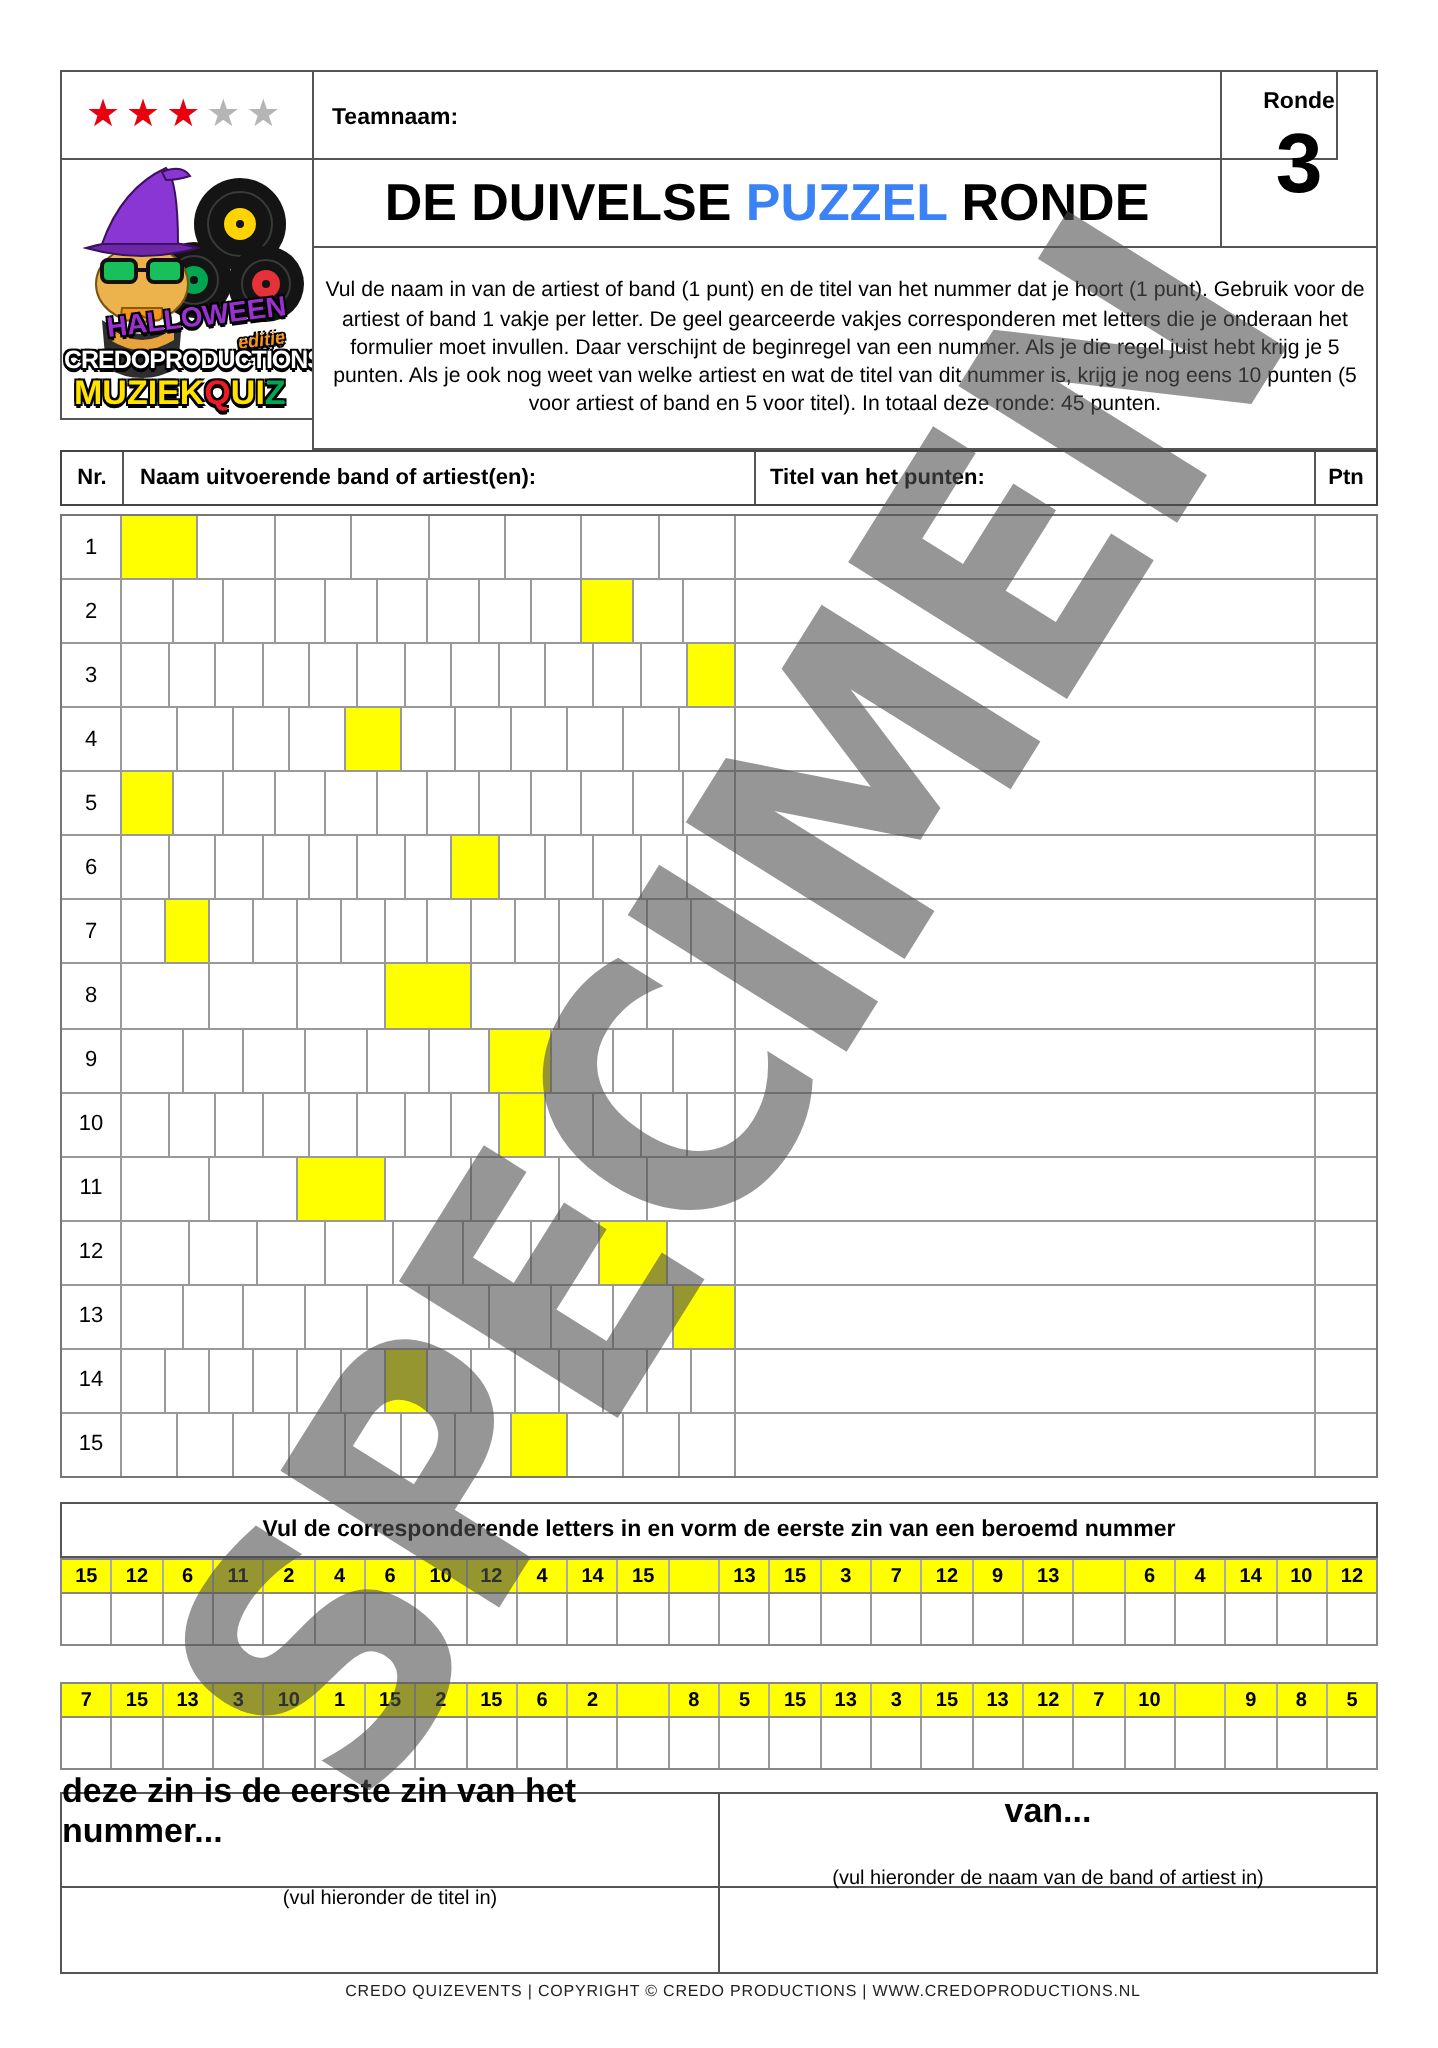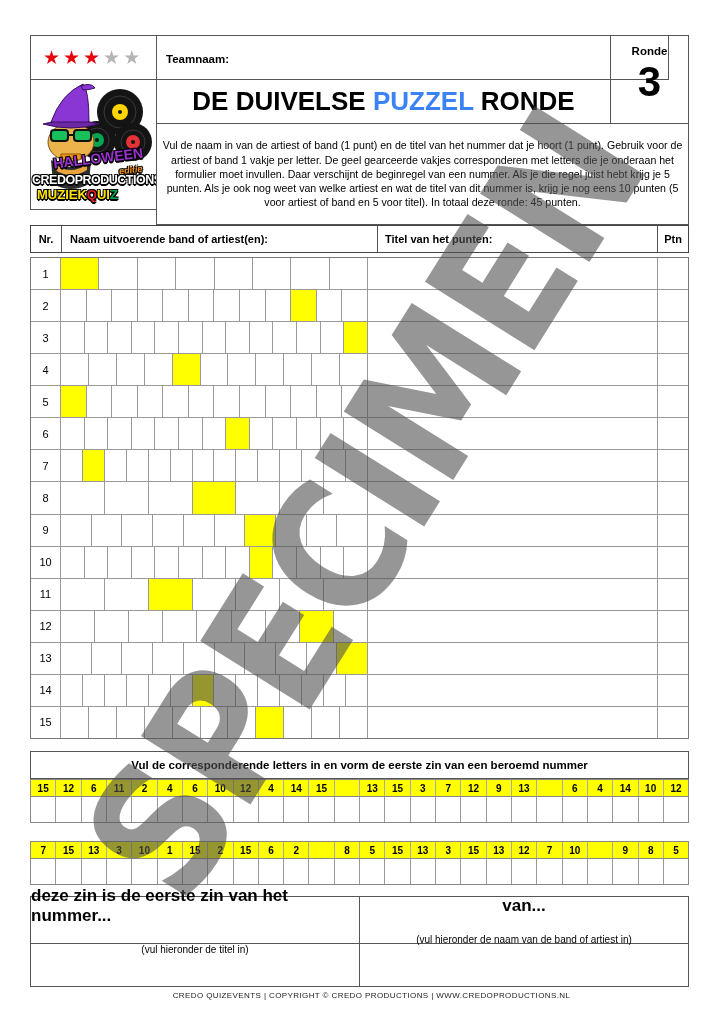--- a/index.html
+++ b/index.html
@@ -23,21 +23,21 @@
   .title-red{color:#3b82f6;margin-top:34px;}
   .logo-box{left:30px;top:79px;width:127px;height:131px;overflow:hidden;}
   .instructions-box{left:156px;top:123px;width:533px;height:102px;display:flex;align-items:center;}
   .instructions{font-size:10.6px;line-height:14.2px;text-align:center;padding:2px 5px;}
   
   .logo-text{position:absolute;white-space:nowrap;font-weight:bold;
     text-shadow:-1px -1px 0 #000,1px -1px 0 #000,-1px 1px 0 #000,1px 1px 0 #000,0 2px 0 #000;}
   .lt-halloween{top:70px;left:22px;font-size:14px;color:#9b30d0;transform:rotate(-7deg);letter-spacing:0px;}
   .lt-editie{top:85px;left:88px;font-size:9px;font-style:italic;color:#f7941d;transform:rotate(-7deg);}
   .lt-credo{top:93px;left:1px;font-size:12.5px;color:#fff;letter-spacing:-0.5px;}
-  .lt-muziek{top:107px;left:6px;font-size:13px;letter-spacing:0px;}
+  .lt-muziek{top:107px;left:6px;font-size:17px;letter-spacing:0px;}
   
   .thead{left:30px;top:225px;width:659px;height:28px;display:flex;font-weight:bold;font-size:11px;border:1px solid #444;}
   .th{display:flex;align-items:center;}
   .th-nr{width:30px;justify-content:center;border-right:1px solid #555;}
   .th-name{width:307px;padding-left:8px;border-right:1px solid #555;}
   .th-title{width:260px;padding-left:7px;flex:1;border-right:1px solid #555;}
   .th-ptn{width:30px;justify-content:center;}
   .grid{left:30px;top:257px;width:659px;height:482px;border:1px solid #777;display:flex;flex-direction:column;}
   .grid-row{flex:1;display:flex;border-bottom:1px solid #999;}
   .grid-row:last-child{border-bottom:none;}

